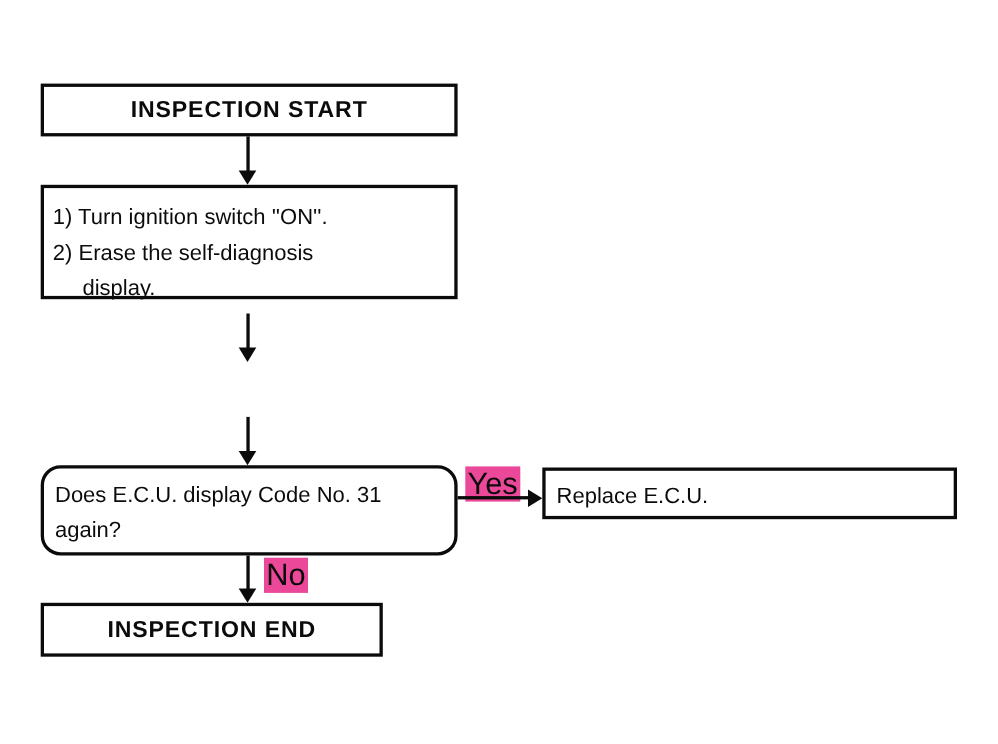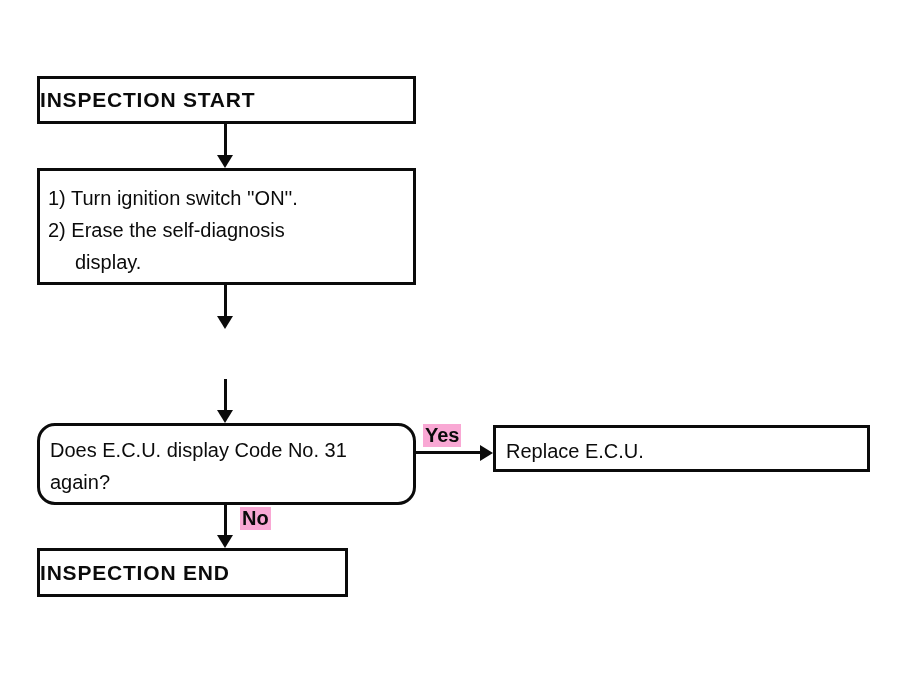--- a/index.html
+++ b/index.html
@@ -18,20 +18,21 @@
   }
   .node {
     position: absolute;
     box-sizing: border-box;
     background: #ffffff;
     border: 3px solid #0b0b0b;
   }
   .node.center {
     display: flex;
     align-items: center;
+    justify-content: center;
     font-size: 21px;
     font-weight: bold;
     letter-spacing: 0.8px;
   }
   .node.textleft {
     font-size: 20px;
     font-weight: 500;
     line-height: 32px;
   }
   .line-row { white-space: nowrap; }
@@ -57,39 +58,39 @@
   .arrow-right {
     position: absolute;
     width: 0;
     height: 0;
     border-top: 8px solid transparent;
     border-bottom: 8px solid transparent;
     border-left: 13px solid #0b0b0b;
   }
   .edge-label {
     position: absolute;
-    font-size: 20px;
-    font-weight: 700;
-    background: #f9a8d4;
+    font-size: 28px;
+    font-weight: 400;
+    background: #ec4899;
     padding: 0 2px;
   }
 </style>
 </head>
 <body>
 
 <div class="canvas">
 
   <div class="node center" style="left:37px; top:76px; width:379px; height:48px;">
     <span>INSPECTION START</span>
   </div>
 
   <div class="vline" style="left:224px; top:124px; height:33px;"></div>
   <div class="arrow-down" style="left:217px; top:155px;"></div>
 
-  <div class="node textleft" style="left:37px; top:168px; width:379px; height:117px; padding:11px 6px 0 8px;">
+  <div class="node textleft" style="left:37px; top:168px; width:379px; height:104px; padding:11px 6px 0 8px;">
     <div class="line-row">1) Turn ignition switch ''ON''.</div>
     <div class="line-row">2) Erase the self-diagnosis</div>
     <div class="line-row indented">display.</div>
   </div>
 
   <div class="vline" style="left:224px; top:285px; height:32px;"></div>
   <div class="arrow-down" style="left:217px; top:316px;"></div>
 
 
   <div class="vline" style="left:224px; top:379px; height:32px;"></div>

